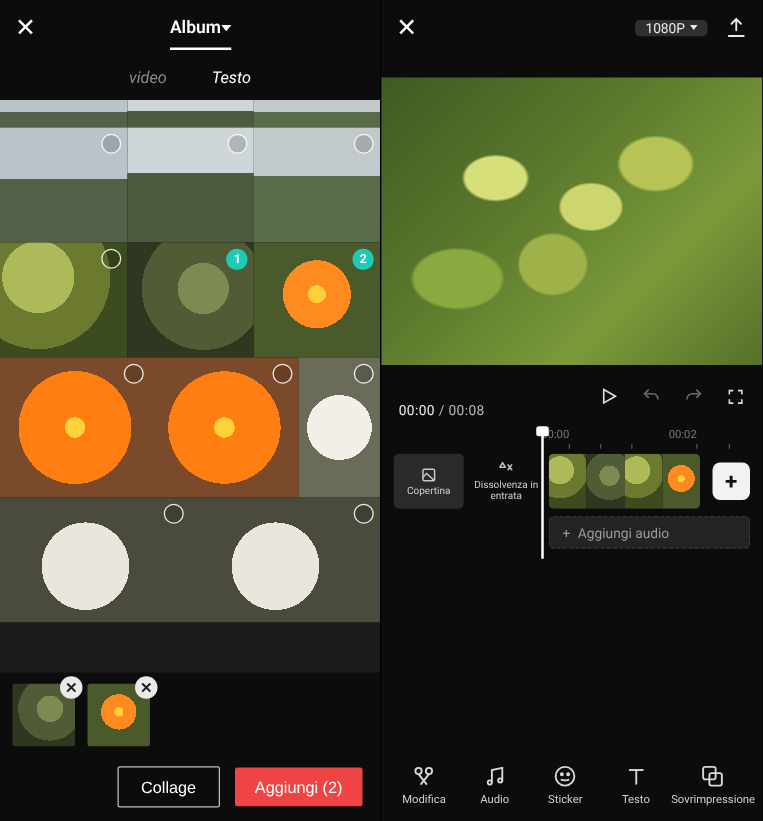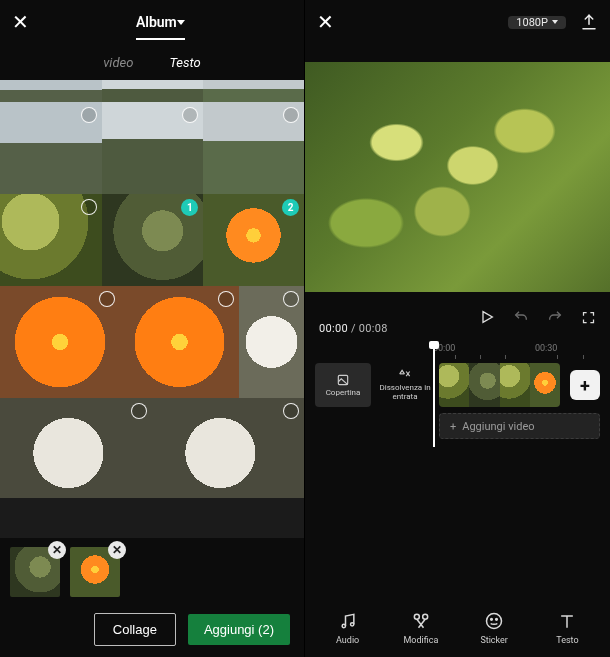--- a/index.html
+++ b/index.html
@@ -42,21 +42,21 @@
   .flowerbig { background: radial-gradient(circle at 50% 50%, #ffd23a 0 10%, #ff7e12 10% 55%, #7a4a2a 55% 100%); }
   .white { background: radial-gradient(circle at 50% 50%, #f2efe8 0 40%, #6b6b5a 40% 100%); }
   .whited { background: radial-gradient(circle at 45% 55%, #e9e6dd 0 35%, #4a4a3d 35% 100%); }
   .dark { background:#1b1b1b; }
 
   .tray { position:absolute; bottom:56px; left:0; right:0; height:58px; display:flex; align-items:center; padding:0 10px; gap:10px; background:#0c0c0c;}
   .thumb { width:50px; height:50px; position:relative; border-radius:2px; }
   .thumb .rm { position:absolute; top:-6px; right:-6px; width:18px; height:18px; border-radius:50%; background:#e9e9e9; color:#222; font-size:12px; font-weight:700; display:flex; align-items:center; justify-content:center;}
   .l-footer { position:absolute; bottom:0; left:0; right:0; height:56px; display:flex; align-items:center; justify-content:flex-end; gap:12px; padding:0 14px; background:#0c0c0c;}
   .btn-outline { padding:8px 18px; border:1px solid #bdbdbd; color:#fff; font-size:13px; border-radius:2px; background:transparent;}
-  .btn-primary { padding:8px 16px; background:#15803d; color:#fff; font-size:13px; border:none; border-radius:2px;}
+  .btn-primary { padding:8px 16px; background:#ef4444; color:#fff; font-size:13px; border:none; border-radius:2px;}
 
   
   .r-header { height:44px; display:flex; align-items:center; justify-content:space-between; padding:0 12px;}
   .r-header .x { font-size:20px; font-weight:300;}
   .r-header .rh-right { display:flex; align-items:center; gap:14px;}
   .pill { background:#2f2f2f; color:#eaeaea; font-size:11px; padding:0 8px; border-radius:4px; display:flex; align-items:center; gap:4px;}
   .pill .tri { width:0;height:0;border-left:3px solid transparent;border-right:3px solid transparent;border-top:4px solid #eaeaea;}
   .export svg { display:block; }
 
   .preview { margin:18px 0 0 0; width:305px; height:230px; position:relative; overflow:hidden;
@@ -239,21 +239,21 @@
             <path d="M20 9V4h-5"></path>
             <path d="M4 15v5h5"></path>
             <path d="M20 15v5h-5"></path>
           </svg>
       </div>
     </div>
   </div>
 
   <div class="ruler">
     <span class="lbl" style="left:128px">00:00</span>
-    <span class="lbl" style="left:230px">00:30</span>
+    <span class="lbl" style="left:230px">00:02</span>
     <div class="tick" style="left:150px"></div>
     <div class="tick" style="left:175px"></div>
     <div class="tick" style="left:200px"></div>
     <div class="tick" style="left:252px"></div>
     <div class="tick" style="left:278px"></div>
     <div class="playhead"></div>
   </div>
 
   <div class="tl">
     <div class="tl-row">
@@ -277,54 +277,61 @@
         <div class="seg leaf"></div>
         <div class="seg leafd"></div>
         <div class="seg leaf"></div>
         <div class="seg flower"></div>
       </div>
       <div class="addclip">+</div>
     </div>
     <div class="tl-row audio-row">
       <div class="audio">
         <span>+</span>
-        <span>Aggiungi video</span>
+        <span>Aggiungi audio</span>
       </div>
     </div>
   </div>
 
   <div class="toolbar">
-    <div class="tool">
-      <svg width="20" height="20" viewBox="0 0 24 24" fill="none" stroke="#e5e5e5" stroke-width="1.8">
-          <path d="M9 18V6l10-2v12"></path>
-          <circle cx="7" cy="18" r="2"></circle>
-          <circle cx="17" cy="16" r="2"></circle>
-        </svg>
-      <span>Audio</span>
-    </div>
     <div class="tool">
       <svg width="20" height="20" viewBox="0 0 24 24" fill="none" stroke="#e5e5e5" stroke-width="1.8">
           <circle cx="7" cy="7" r="3"></circle>
           <circle cx="17" cy="7" r="3"></circle>
           <path d="M7 10l8 10"></path>
           <path d="M17 10L9 20"></path>
         </svg>
       <span>Modifica</span>
     </div>
     <div class="tool">
       <svg width="20" height="20" viewBox="0 0 24 24" fill="none" stroke="#e5e5e5" stroke-width="1.8">
+          <path d="M9 18V6l10-2v12"></path>
+          <circle cx="7" cy="18" r="2"></circle>
+          <circle cx="17" cy="16" r="2"></circle>
+        </svg>
+      <span>Audio</span>
+    </div>
+    <div class="tool">
+      <svg width="20" height="20" viewBox="0 0 24 24" fill="none" stroke="#e5e5e5" stroke-width="1.8">
           <circle cx="12" cy="12" r="9"></circle>
           <circle cx="9" cy="10" r="1" fill="#e5e5e5"></circle>
           <circle cx="15" cy="10" r="1" fill="#e5e5e5"></circle>
           <path d="M8 15c1.3 1.3 6.7 1.3 8 0"></path>
         </svg>
       <span>Sticker</span>
     </div>
     <div class="tool">
       <svg width="20" height="20" viewBox="0 0 24 24" fill="none" stroke="#e5e5e5" stroke-width="1.8">
           <path d="M5 6h14"></path>
           <path d="M12 6v14"></path>
         </svg>
       <span>Testo</span>
     </div>
+    <div class="tool">
+      <svg width="20" height="20" viewBox="0 0 24 24" fill="none" stroke="#e5e5e5" stroke-width="1.8">
+          <rect x="3" y="3" width="12" height="12" rx="2"></rect>
+          <rect x="9" y="9" width="12" height="12" rx="2"></rect>
+        </svg>
+      <span>Sovrimpressione</span>
+    </div>
   </div>
 
 </div>
 
 </body></html>

